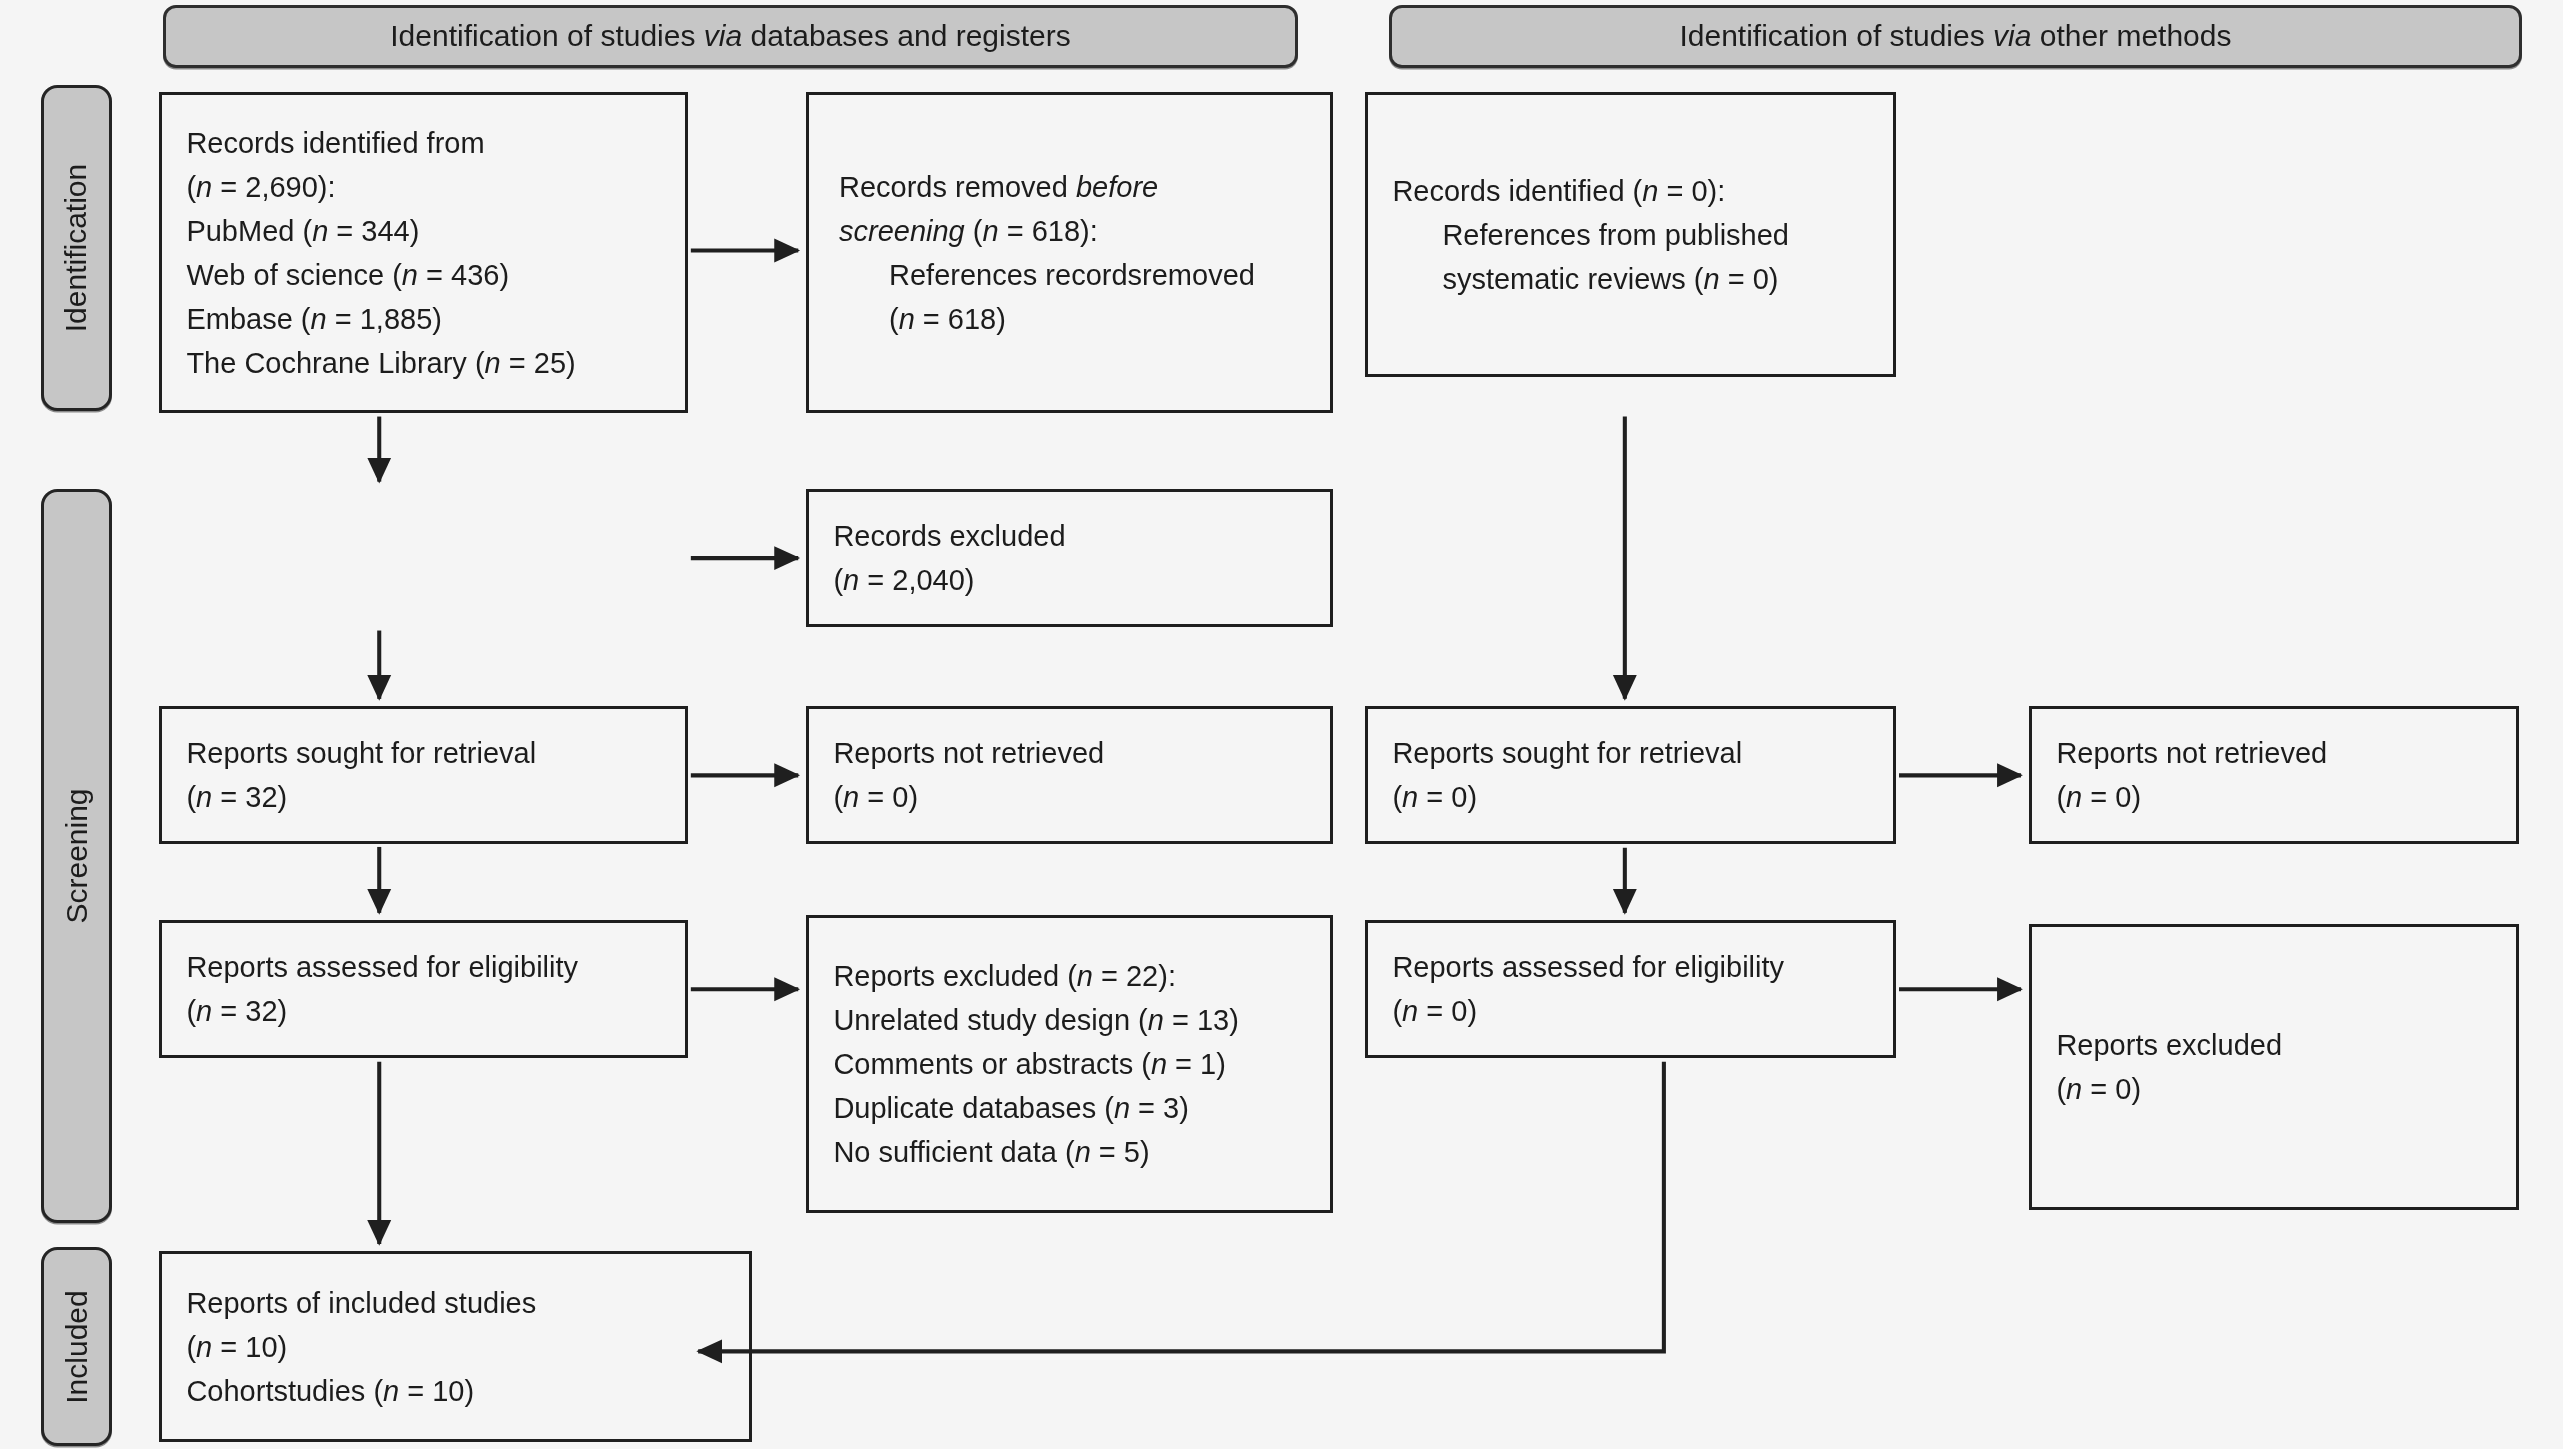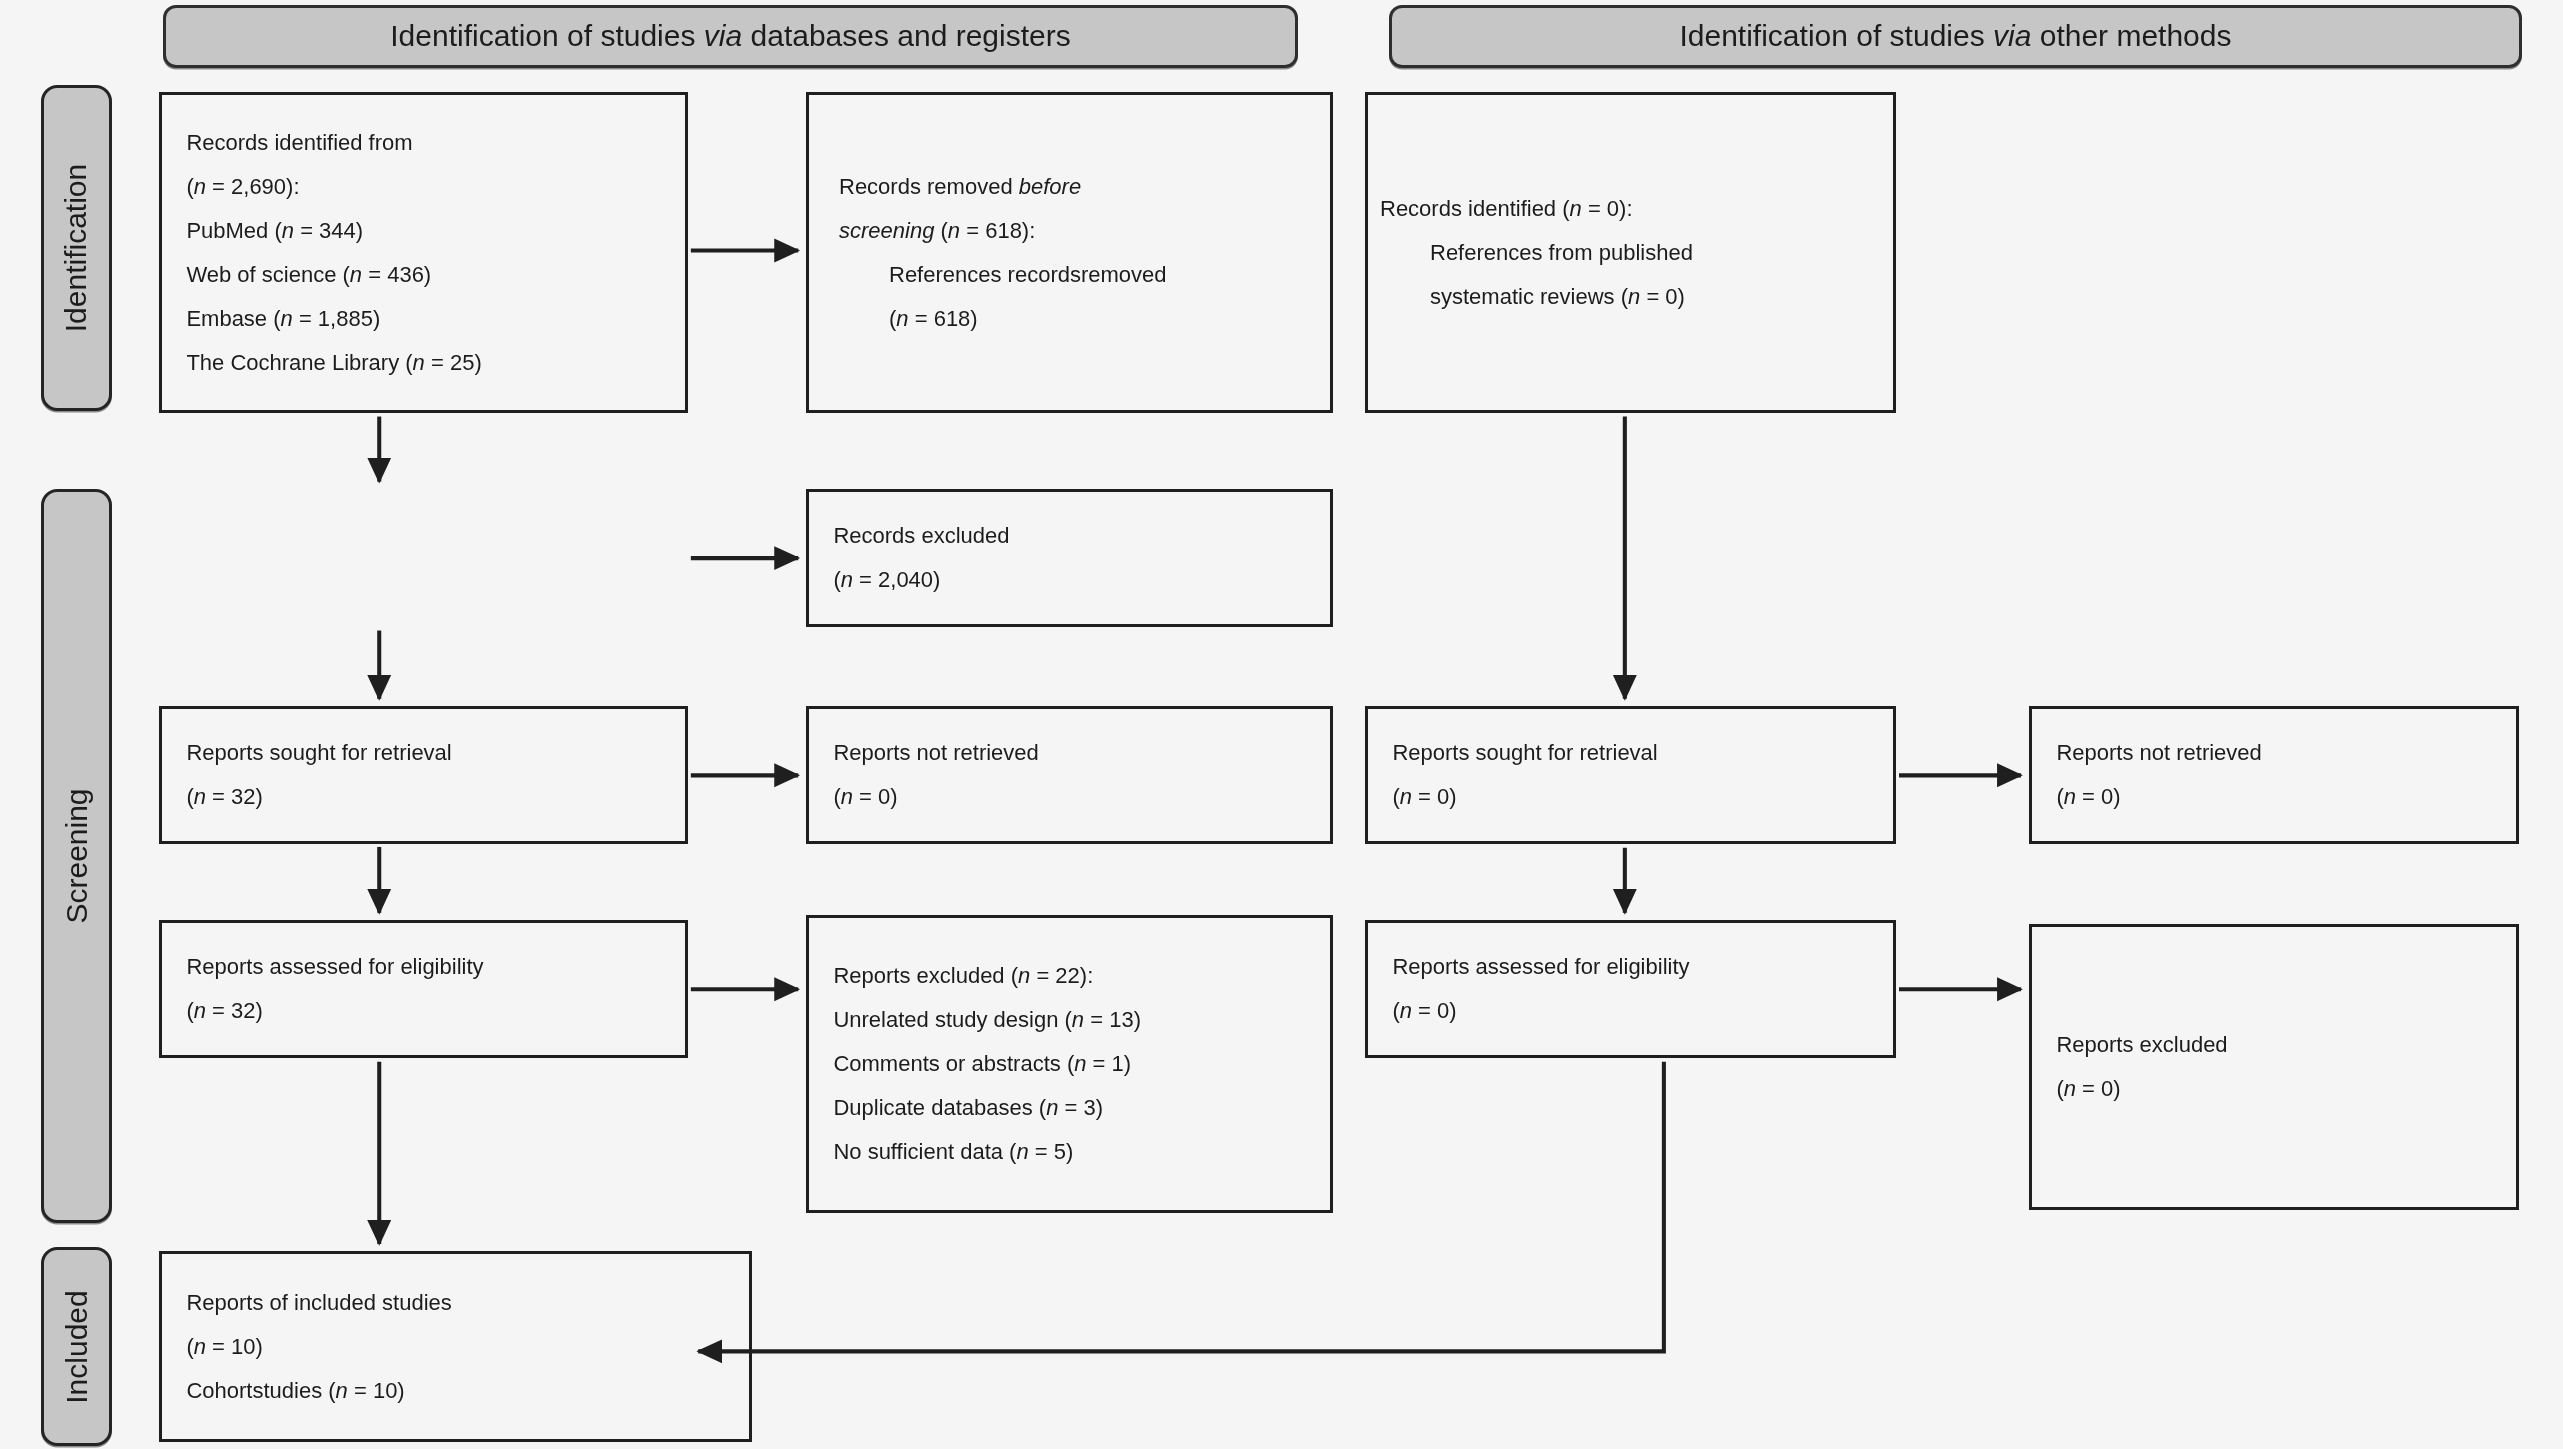--- a/index.html
+++ b/index.html
@@ -22,21 +22,21 @@
     display:flex;align-items:center;justify-content:center;
     box-shadow:0 1.6px 0 #8a8a8a;
   }
   .rail span{
     transform:rotate(-90deg);white-space:nowrap;font-size:30px;line-height:1;
   }
   .box{
     position:absolute;box-sizing:border-box;
     background:var(--boxfill);border:3.3px solid var(--line);
     display:flex;flex-direction:column;justify-content:center;
-    padding:4.9px 24.4px;font-size:22px;line-height:44px;
+    padding:4.9px 24.4px;font-size:29px;line-height:44px;
   }
   .box .indent{padding-left:50px;}
   svg.arrows{position:absolute;left:0;top:0;pointer-events:none;}
   svg.arrows path{stroke:var(--line);stroke-width:5;fill:none;}
 </style>
 </head>
 <body>
 
 <div id="canvas">
 
@@ -64,21 +64,21 @@
       <div>Web of science (<i>n</i> = 436)</div>
       <div>Embase (<i>n</i> = 1,885)</div>
       <div>The Cochrane Library (<i>n</i> = 25)</div>
     </div>
   <div class="box" style="left:806px;top:92px;width:527px;height:321px;padding-left:30px;">
       <div>Records removed <i>before</i></div>
       <div><i>screening</i> (<i>n</i> = 618):</div>
       <div class="indent">References recordsremoved</div>
       <div class="indent">(<i>n</i> = 618)</div>
     </div>
-  <div class="box" style="left:1365px;top:92px;width:531px;height:321px;padding-left:12px;">
+  <div class="box" style="left:1365px;top:92px;width:531px;height:285px;">
       <div>Records identified (<i>n</i> = 0):</div>
       <div class="indent">References from published</div>
       <div class="indent">systematic reviews (<i>n</i> = 0)</div>
     </div>
 
   <div class="box" style="left:806px;top:489px;width:527px;height:138px;">
       <div>Records excluded</div>
       <div>(<i>n</i> = 2,040)</div>
     </div>
 

